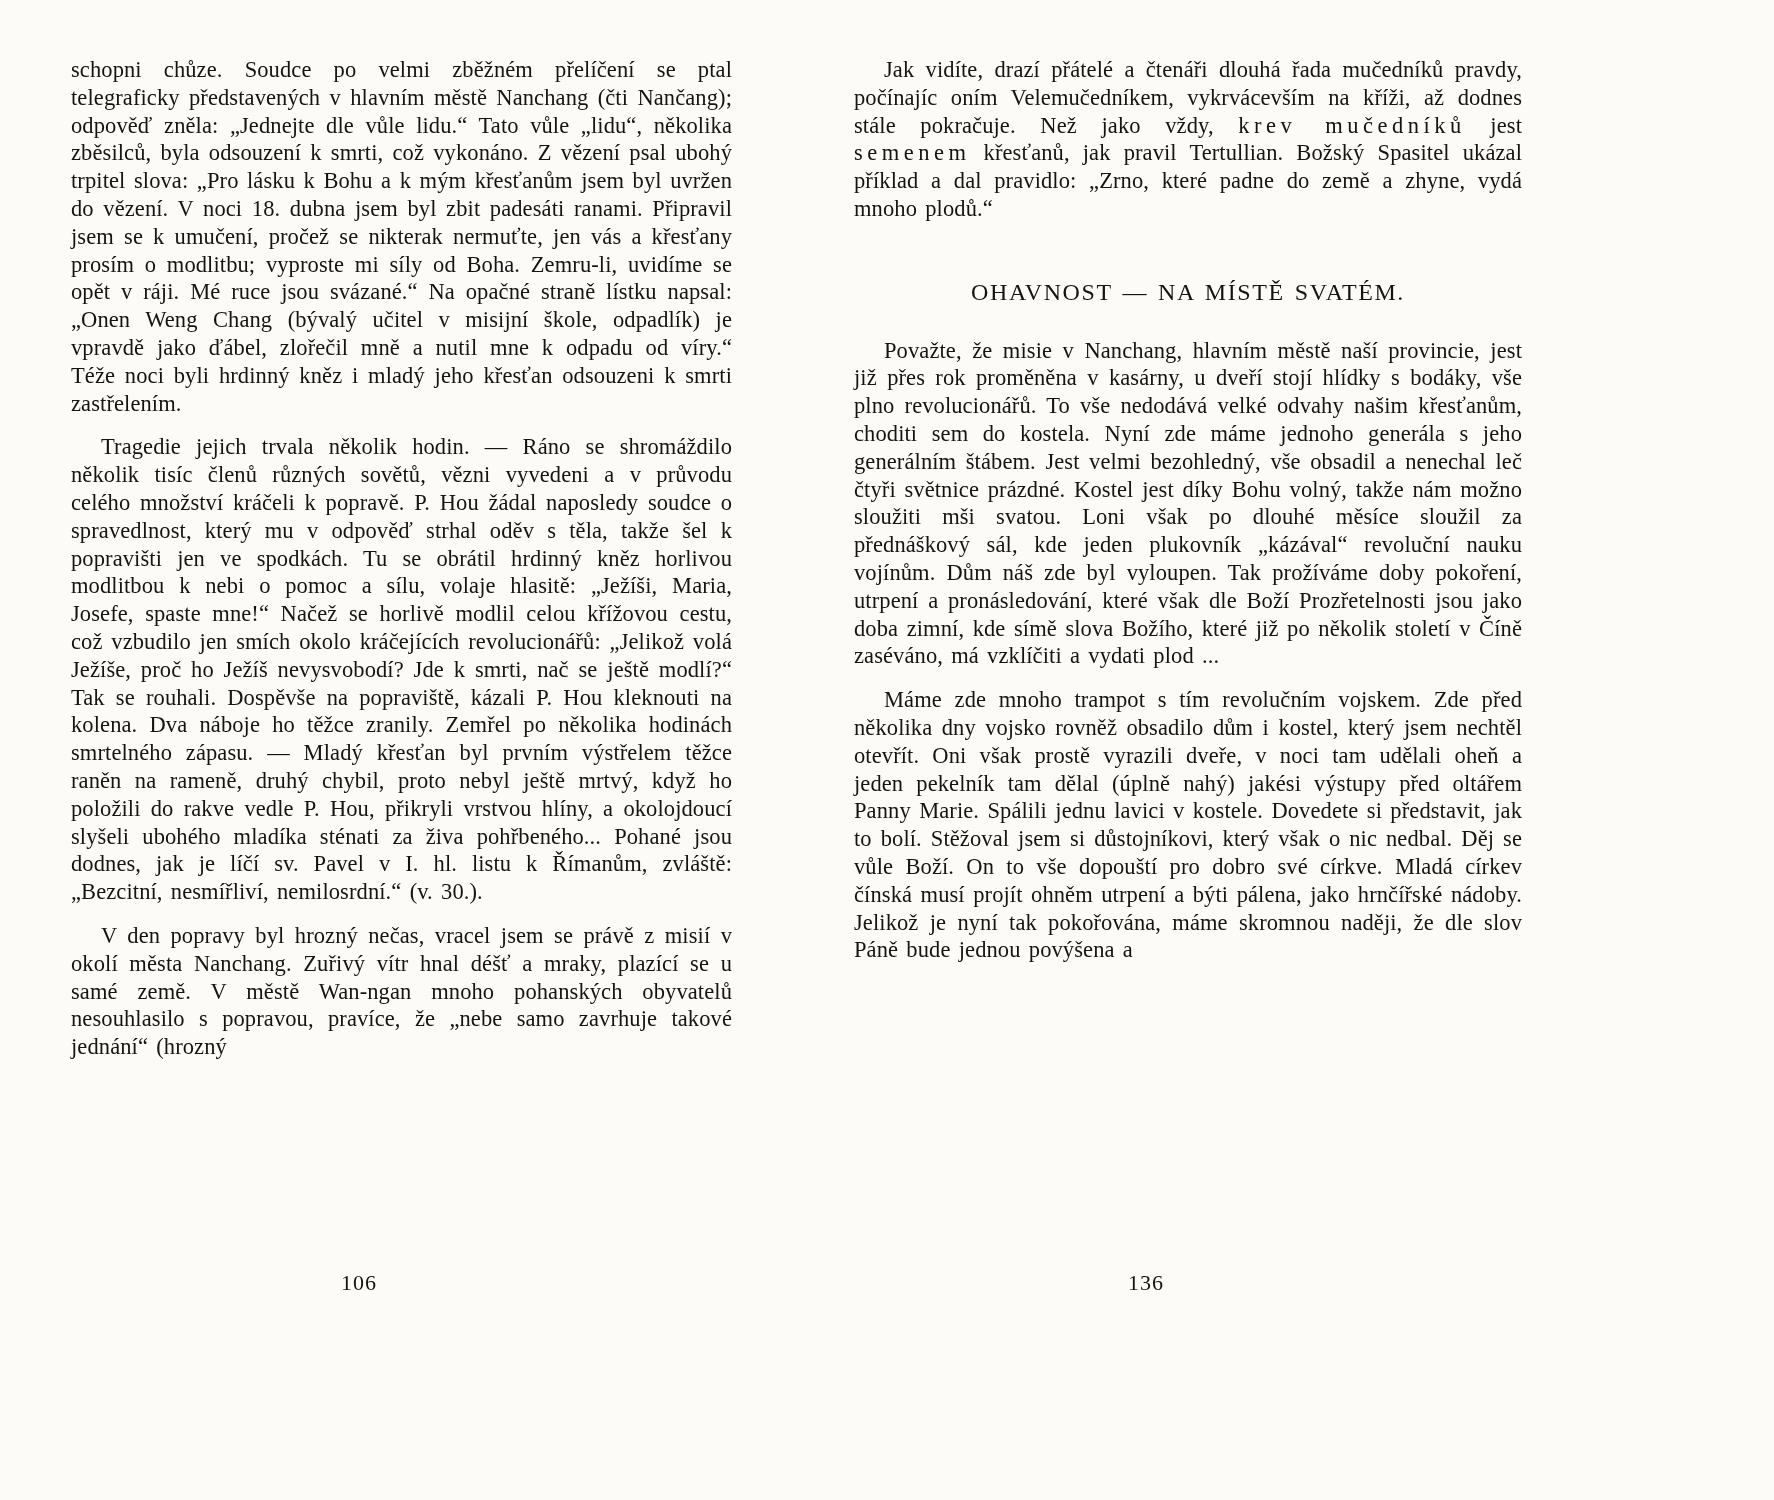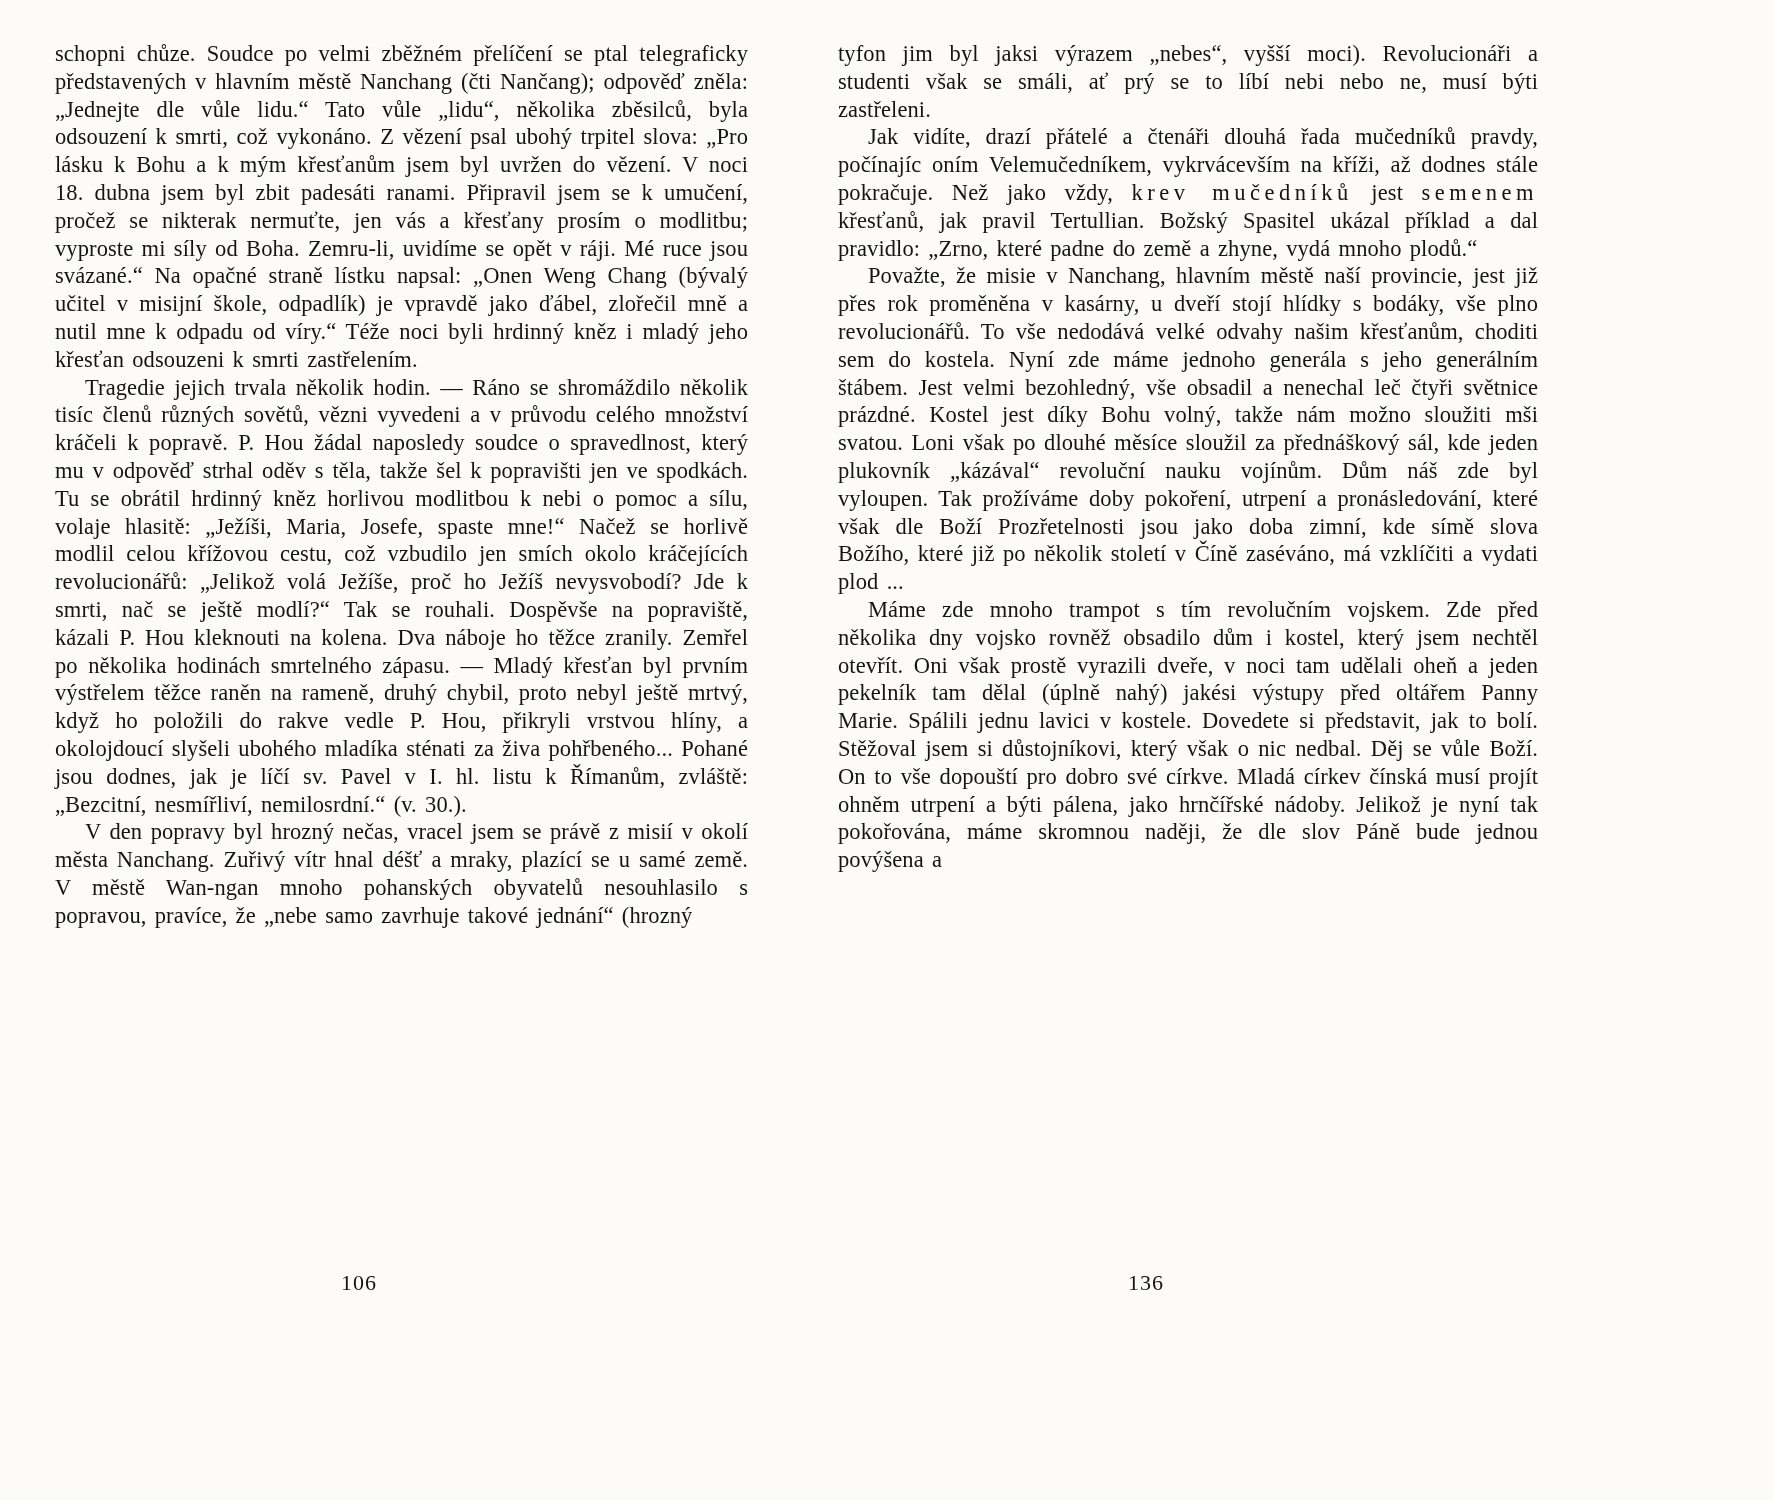--- a/index.html
+++ b/index.html
@@ -27,21 +27,21 @@
   }
   .column-left {
     left: 55px;
     width: 693px;
   }
   .column-right {
     left: 838px;
     width: 700px;
   }
   .para {
-    margin: 0;
+    margin: 16px;
     padding: 0;
   }
   .para.indent {
     text-indent: 30px;
   }
   .spaced {
     letter-spacing: 4.5px;
   }
   .section-heading {
     margin: 56px 0 30px 0;
@@ -71,22 +71,22 @@
 
 <div class="page-canvas">
 
   <div class="book-column column-left">
     <p class="para">schopni chůze. Soudce po velmi zběžném přelíčení se ptal telegraficky představených v hlavním městě Nanchang (čti Nančang); odpověď zněla: „Jednejte dle vůle lidu.“ Tato vůle „lidu“, několika zběsilců, byla odsouzení k smrti, což vykonáno. Z vězení psal ubohý trpitel slova: „Pro lásku k Bohu a k mým křesťanům jsem byl uvržen do vězení. V noci 18. dubna jsem byl zbit padesáti ranami. Připravil jsem se k umučení, pročež se nikterak nermuťte, jen vás a křesťany prosím o modlitbu; vyproste mi síly od Boha. Zemru-li, uvidíme se opět v ráji. Mé ruce jsou svázané.“ Na opačné straně lístku napsal: „Onen Weng Chang (bývalý učitel v misijní škole, odpadlík) je vpravdě jako ďábel, zlořečil mně a nutil mne k odpadu od víry.“ Téže noci byli hrdinný kněz i mladý jeho křesťan odsouzeni k smrti zastřelením.</p>
     <p class="para indent">Tragedie jejich trvala několik hodin. — Ráno se shromáždilo několik tisíc členů různých sovětů, vězni vyvedeni a v průvodu celého množství kráčeli k popravě. P. Hou žádal naposledy soudce o spravedlnost, který mu v odpověď strhal oděv s těla, takže šel k popravišti jen ve spodkách. Tu se obrátil hrdinný kněz horlivou modlitbou k nebi o pomoc a sílu, volaje hlasitě: „Ježíši, Maria, Josefe, spaste mne!“ Načež se horlivě modlil celou křížovou cestu, což vzbudilo jen smích okolo kráčejících revolucionářů: „Jelikož volá Ježíše, proč ho Ježíš nevysvobodí? Jde k smrti, nač se ještě modlí?“ Tak se rouhali. Dospěvše na popraviště, kázali P. Hou kleknouti na kolena. Dva náboje ho těžce zranily. Zemřel po několika hodinách smrtelného zápasu. — Mladý křesťan byl prvním výstřelem těžce raněn na rameně, druhý chybil, proto nebyl ještě mrtvý, když ho položili do rakve vedle P. Hou, přikryli vrstvou hlíny, a okolojdoucí slyšeli ubohého mladíka sténati za živa pohřbeného... Pohané jsou dodnes, jak je líčí sv. Pavel v I. hl. listu k Římanům, zvláště: „Bezcitní, nesmířliví, nemilosrdní.“ (v. 30.).</p>
     <p class="para indent">V den popravy byl hrozný nečas, vracel jsem se právě z misií v okolí města Nanchang. Zuřivý vítr hnal déšť a mraky, plazící se u samé země. V městě Wan-ngan mnoho pohanských obyvatelů nesouhlasilo s popravou, pravíce, že „nebe samo zavrhuje takové jednání“ (hrozný</p>
   </div>
 
   <div class="book-column column-right">
-    <p class="para">tyfon jim byl jaksi výrazem „nebes“, vyšší moci). Revolucionáři a studenti však se smáli, ať prý se to líbí nebi nebo ne, musí býti zastřeleni.</p>
     <p class="para indent"><span>Jak vidíte, drazí přátelé a čtenáři dlouhá řada mučedníků pravdy, počínajíc oním Velemučedníkem, vykrvácevším na kříži, až dodnes stále pokračuje. Než jako vždy, </span><span class="spaced">krev mučedníků</span><span> jest </span><span class="spaced">semenem</span><span> křesťanů, jak pravil Tertullian. Božský Spasitel ukázal příklad a dal pravidlo: „Zrno, které padne do země a zhyne, vydá mnoho plodů.“</span></p>
+    <h2 class="section-heading">OHAVNOST — NA MÍSTĚ SVATÉM.</h2>
     <p class="para indent">Považte, že misie v Nanchang, hlavním městě naší provincie, jest již přes rok proměněna v kasárny, u dveří stojí hlídky s bodáky, vše plno revolucionářů. To vše nedodává velké odvahy našim křesťanům, choditi sem do kostela. Nyní zde máme jednoho generála s jeho generálním štábem. Jest velmi bezohledný, vše obsadil a nenechal leč čtyři světnice prázdné. Kostel jest díky Bohu volný, takže nám možno sloužiti mši svatou. Loni však po dlouhé měsíce sloužil za přednáškový sál, kde jeden plukovník „kázával“ revoluční nauku vojínům. Dům náš zde byl vyloupen. Tak prožíváme doby pokoření, utrpení a pronásledování, které však dle Boží Prozřetelnosti jsou jako doba zimní, kde símě slova Božího, které již po několik století v Číně zaséváno, má vzklíčiti a vydati plod ...</p>
     <p class="para indent">Máme zde mnoho trampot s tím revolučním vojskem. Zde před několika dny vojsko rovněž obsadilo dům i kostel, který jsem nechtěl otevřít. Oni však prostě vyrazili dveře, v noci tam udělali oheň a jeden pekelník tam dělal (úplně nahý) jakési výstupy před oltářem Panny Marie. Spálili jednu lavici v kostele. Dovedete si představit, jak to bolí. Stěžoval jsem si důstojníkovi, který však o nic nedbal. Děj se vůle Boží. On to vše dopouští pro dobro své církve. Mladá církev čínská musí projít ohněm utrpení a býti pálena, jako hrnčířské nádoby. Jelikož je nyní tak pokořována, máme skromnou naději, že dle slov Páně bude jednou povýšena a</p>
   </div>
 
   <div class="page-number page-number-left">106</div>
   <div class="page-number page-number-right">136</div>
 
 </div>
 
 </body></html>

